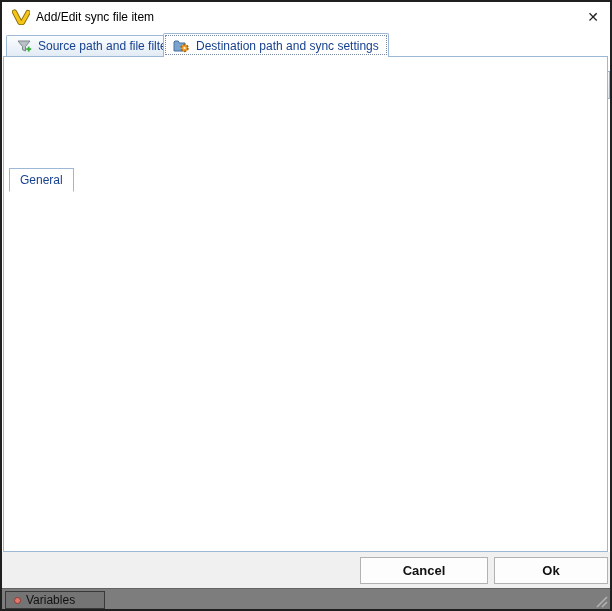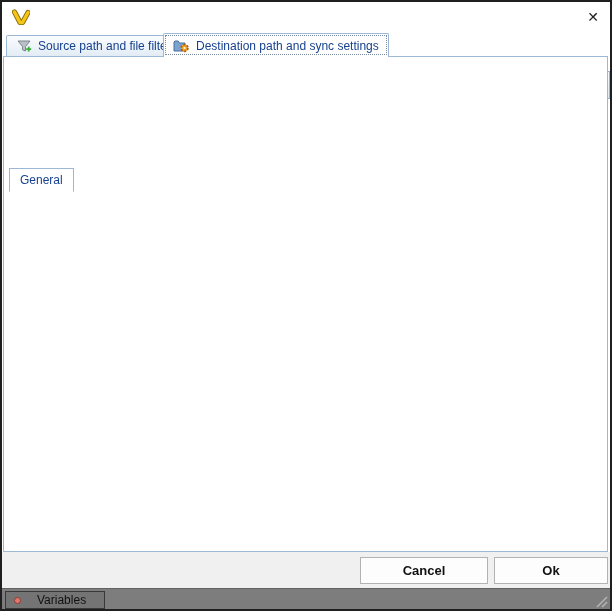--- a/index.html
+++ b/index.html
@@ -39,33 +39,34 @@
   
   .itab-active{box-sizing:border-box;border:1px solid #9cb8d6;border-bottom:1px solid #fff;background:#fff;color:#16418e;padding:0 10px;display:flex;align-items:center;z-index:3;}
   .itab{color:#16418e;display:flex;align-items:center;padding:0 4px;}
   .ipage{border:1px solid #9cb8d6;background:#fff;box-sizing:border-box;}
   
   .footer{left:0;right:0;top:550px;height:36px;background:#f0f0f0;}
   .btn{box-sizing:border-box;border:1px solid #b2b2b2;background:#fdfdfd;font-weight:bold;font-size:13px;color:#111;
        display:flex;align-items:center;justify-content:center;cursor:default;}
   
   .statusbar{left:0;right:0;top:586px;height:21px;background:#7d7d7d;border-top:1px solid #636363;}
-  .vtab{left:3px;top:2px;width:100px;height:18px;box-sizing:border-box;background:#747474;border:1px solid #383838;display:flex;align-items:center;gap:16px;padding:0 8px;color:#111;}
+  .vtab{left:3px;top:2px;width:100px;height:18px;box-sizing:border-box;background:#747474;border:1px solid #383838;display:flex;align-items:center;gap:5px;padding:0 8px;color:#111;}
   .vdot{width:7px;height:7px;border-radius:50%;background:#e4776b;border:1px solid #8a3a32;box-sizing:border-box;}
 </style>
 </head>
 <body>
 
 <div class="win">
 
   <div class="abs titlebar">
     <svg class="abs" style="left:10px;top:7px;" width="18" height="16" viewBox="0 0 18 16">
       <path d="M2.5 3 L8 13.5 L10.5 13.5 L16 3.5" fill="none" stroke="#8a6c08" stroke-width="5.2" stroke-linecap="round" stroke-linejoin="round"></path>
       <path d="M2.5 3 L8 13.5 L10.5 13.5 L16 3.5" fill="none" stroke="#f5c518" stroke-width="3.4" stroke-linecap="round" stroke-linejoin="round"></path>
     </svg>
+    <div class="abs title-text">Add/Edit sync file item</div>
     <div class="abs close-btn">✕</div>
   </div>
 
   <div class="abs tab tab-inactive" style="left:4px;">
     <svg width="16" height="16" viewBox="0 0 16 16">
       <path d="M2 3 L14 3 L9.5 8.5 L9.5 13 L6.5 11.8 L6.5 8.5 Z" fill="#b9c0c6" stroke="#7c848c" stroke-width="1"></path>
       <rect x="10.2" y="10.2" width="5" height="1.8" fill="#3db03d"></rect>
       <rect x="11.8" y="8.6" width="1.8" height="5" fill="#3db03d"></rect>
     </svg>
     <span>Source path and file filter</span>

